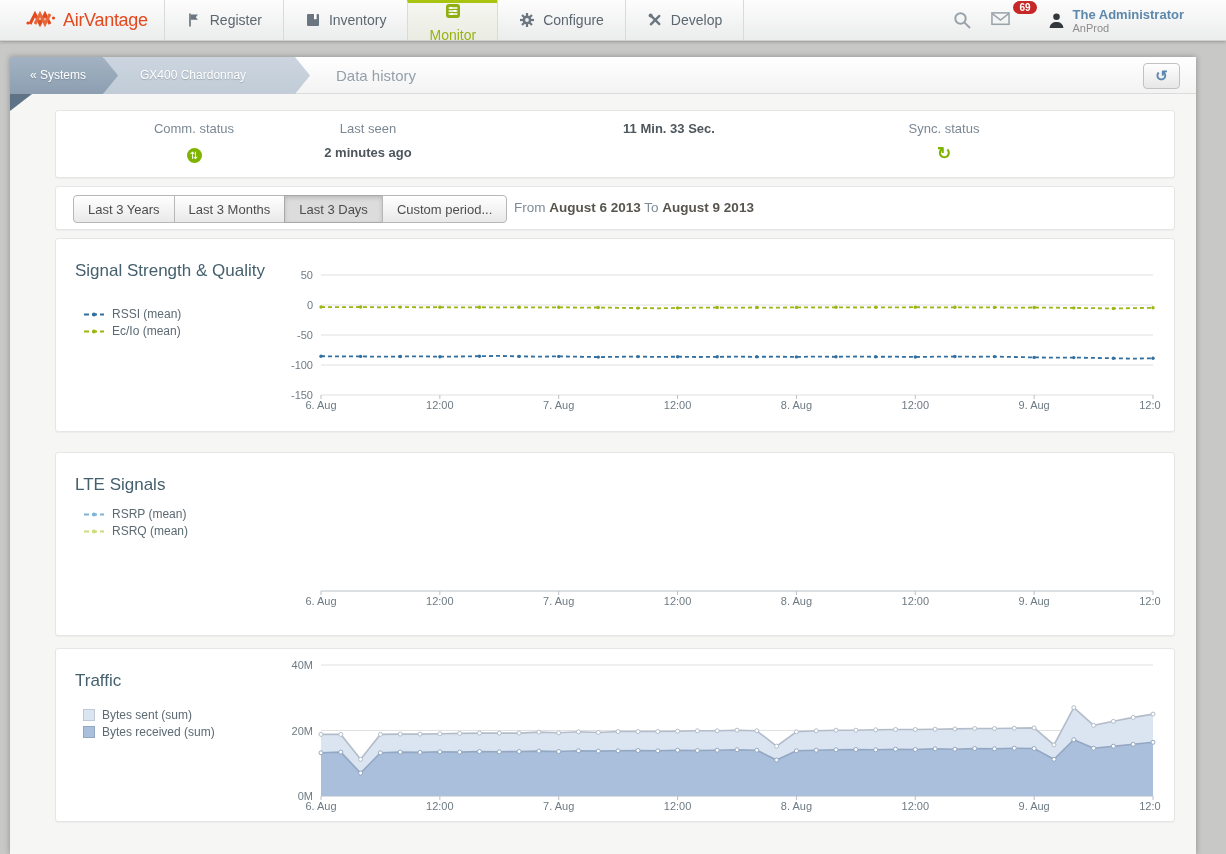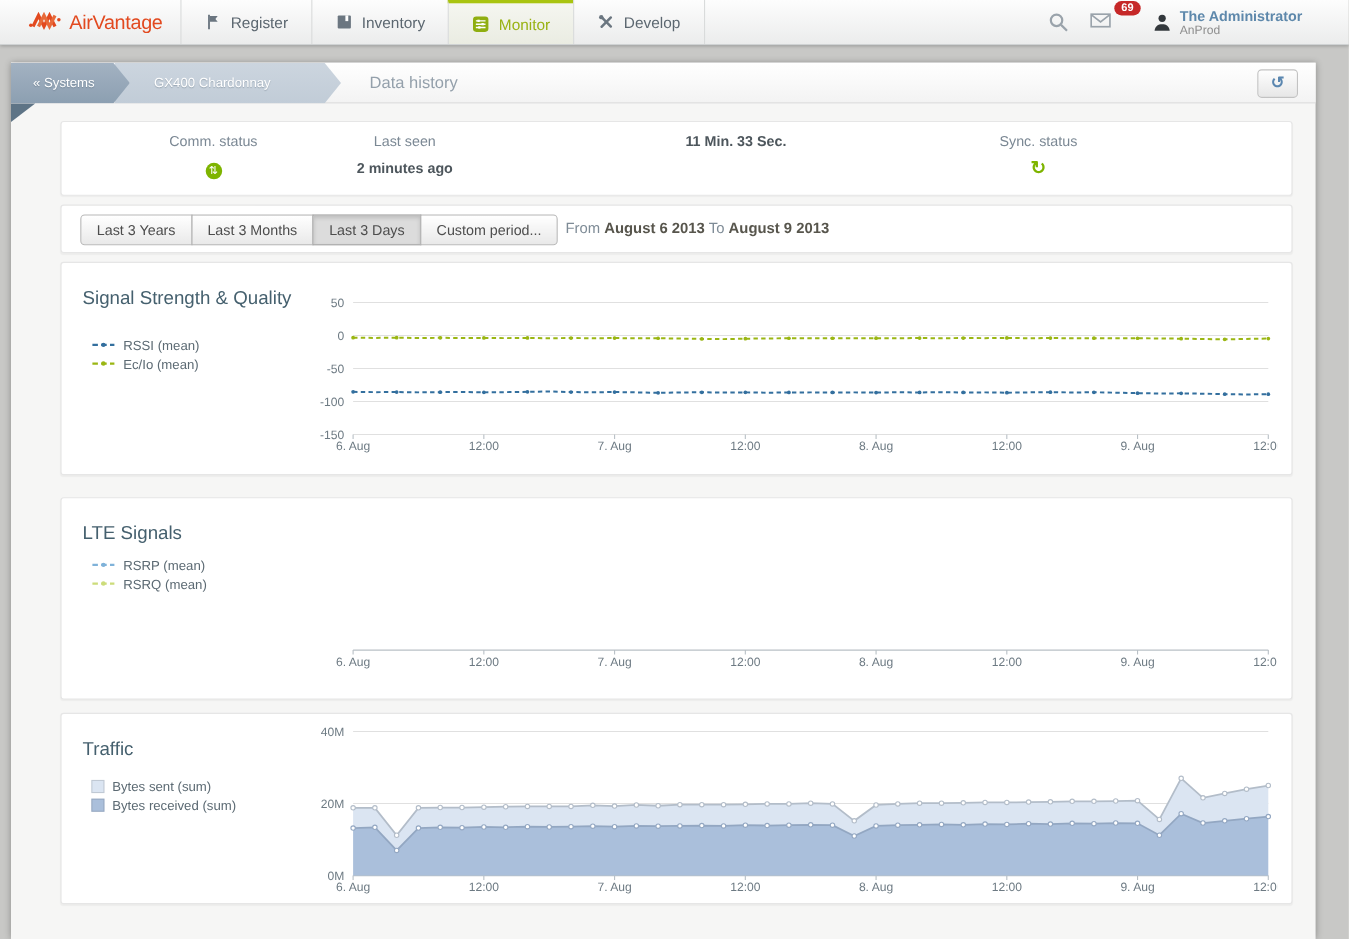--- a/index.html
+++ b/index.html
@@ -12,21 +12,21 @@
     box-shadow:0 1px 3px rgba(0,0,0,.25);display:flex;align-items:stretch;z-index:30;}
   .brand{display:flex;align-items:center;padding:0 16px 0 26px;cursor:pointer;}
   .brand-zig{margin-right:7px;}
   .brand-text{font-size:18px;font-weight:normal;color:#e2491f;letter-spacing:-.3px;}
   .tabs{display:flex;align-items:stretch;}
   .tab{display:flex;align-items:center;gap:8px;padding:0 21px;font-size:14px;color:#5c6770;
     border-left:1px solid #d9dbdb;cursor:pointer;position:relative;}
   .tab:last-child{border-right:1px solid #d9dbdb;}
   .tab .ticon{width:16px;height:16px;color:#6b7680;display:inline-block;}
   .tab.active{background:linear-gradient(#f5f6f0,#eaece2);color:#99b214;
-    border-top:3px solid #a9c410;}
+    border-top:3px solid #a9c410;flex-direction:column;}
   .tab.active .ticon{color:#8fae10;}
   .nav-right{margin-left:auto;display:flex;align-items:center;gap:19px;padding-right:42px;}
   .nicon{width:19px;height:19px;color:#9aa3ab;cursor:pointer;position:relative;}
   .mega-wrap{position:relative;cursor:pointer;}
   .badge{position:absolute;top:-10px;right:-8px;background:#c62828;color:#fff;
     font-size:10px;font-weight:bold;padding:1px 6px;border-radius:8px;}
   .user-wrap{display:flex;align-items:center;gap:8px;cursor:pointer;}
   .user-ico{width:17px;height:17px;color:#33383c;}
   .user-name{font-size:13px;font-weight:bold;color:#5e88ab;line-height:15px;}
   .user-org{font-size:11px;color:#8d8d8d;line-height:12px;}
@@ -133,20 +133,33 @@
             <g stroke="#fff" stroke-width="1.3" fill="none">
               <path d="M3.6 5h8.8M3.6 8h8.8M3.6 11h8.8"></path>
             </g>
             <g fill="#fff">
               <rect x="5" y="3.9" width="2.1" height="2.1"></rect>
               <rect x="8.7" y="6.9" width="2.1" height="2.1"></rect>
               <rect x="5.7" y="9.9" width="2.1" height="2.1"></rect>
             </g>
           </svg></span>
         <span>Monitor</span>
+      </div>
+      <div class="tab">
+        <span class="ticon"><svg viewBox="0 0 16 16">
+            <g fill="currentColor">
+              <rect x="6.9" y="1" width="2.2" height="14"></rect>
+              <rect x="1" y="6.9" width="14" height="2.2"></rect>
+              <rect x="6.9" y="1" width="2.2" height="14" transform="rotate(45 8 8)"></rect>
+              <rect x="6.9" y="1" width="2.2" height="14" transform="rotate(-45 8 8)"></rect>
+              <circle cx="8" cy="8" r="4.4"></circle>
+            </g>
+            <circle cx="8" cy="8" r="1.9" fill="#eef0ec"></circle>
+          </svg></span>
+        <span>Configure</span>
       </div>
       <div class="tab">
         <span class="ticon"><svg viewBox="0 0 16 16">
             <g fill="currentColor">
               <rect x="7" y="1" width="2.3" height="14" rx="1" transform="rotate(45 8 8)"></rect>
               <rect x="7" y="1" width="2.3" height="14" rx="1" transform="rotate(-45 8 8)"></rect>
               <circle cx="3.6" cy="3.6" r="2"></circle>
             </g>
           </svg></span>
         <span>Develop</span>

